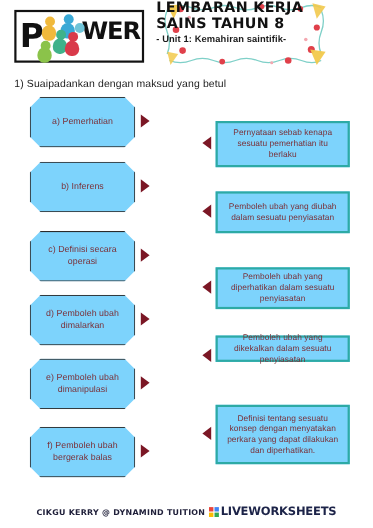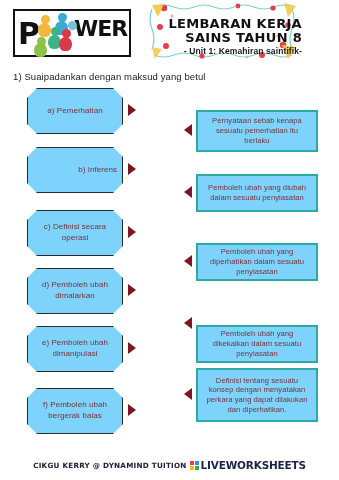--- a/index.html
+++ b/index.html
@@ -27,21 +27,21 @@
   .logo-wer{left:56px;top:3px;font-size:22px;}
   .blob{position:absolute;border-radius:50%;}
   .blob.head{width:9px;height:9px;}
   .blob.body{width:13px;height:14px;border-radius:50% 50% 45% 45%;}
 
   .title-wrap{
     position:absolute;left:142px;top:1px;width:160px;height:60px;
   }
   .frame-svg{position:absolute;left:0;top:0;}
   .title-text{
-    position:absolute;left:0;top:16px;width:160px;text-align:right;
+    position:absolute;left:0;top:0;width:160px;text-align:left;
     line-height:1.05;
   }
   .title-l1,.title-l2{
     display:block;font-weight:bold;font-size:13px;color:#111;
     letter-spacing:0.3px;font-family:"DejaVu Sans",sans-serif;
   }
   .title-sub{
     display:block;margin-top:3px;font-size:8.5px;color:#1b1b1b;
     font-weight:bold;letter-spacing:0.1px;
   }
@@ -165,21 +165,21 @@
       <span class="title-l2">SAINS TAHUN 8</span>
       <span class="title-sub">- Unit 1: Kemahiran saintifik-</span>
     </div>
   </div>
 
   <div class="instruction">1) Suaipadankan dengan maksud yang betul</div>
 
   <div class="left-box" style="top:88px;height:46px;">
     <span class="lbl">a) Pemerhatian</span>
   </div>
-  <div class="left-box" style="top:147px;height:46px;justify-content:flex-end;">
+  <div class="left-box" style="top:147px;height:46px;">
     <span class="lbl">b) Inferens</span>
   </div>
   <div class="left-box" style="top:210px;height:46px;">
     <span class="lbl">c) Definisi secara operasi</span>
   </div>
   <div class="left-box" style="top:268px;height:46px;">
     <span class="lbl">d) Pemboleh ubah dimalarkan</span>
   </div>
   <div class="left-box" style="top:326px;height:46px;">
     <span class="lbl">e) Pemboleh ubah dimanipulasi</span>
@@ -197,21 +197,21 @@
 
   <div class="right-box" style="top:110px;height:42px;">
     <span class="lbl">Pernyataan sebab kenapa sesuatu pemerhatian itu berlaku</span>
   </div>
   <div class="right-box" style="top:174px;height:38px;">
     <span class="lbl">Pemboleh ubah yang diubah dalam sesuatu penyiasatan</span>
   </div>
   <div class="right-box" style="top:243px;height:38px;">
     <span class="lbl">Pemboleh ubah yang diperhatikan dalam sesuatu penyiasatan</span>
   </div>
-  <div class="right-box" style="top:305px;height:38px;margin-top:20px;">
+  <div class="right-box" style="top:305px;height:24px;">
     <span class="lbl">Pemboleh ubah yang dikekalkan dalam sesuatu penyiasatan</span>
   </div>
   <div class="right-box" style="top:368px;height:54px;">
     <span class="lbl">Definisi tentang sesuatu konsep dengan menyatakan perkara yang dapat dilakukan dan diperhatikan.</span>
   </div>
 
   <div class="arrow arrow-left" style="left:184px;top:124px;"></div>
   <div class="arrow arrow-left" style="left:184px;top:186px;"></div>
   <div class="arrow arrow-left" style="left:184px;top:255px;"></div>
   <div class="arrow arrow-left" style="left:184px;top:317px;"></div>

